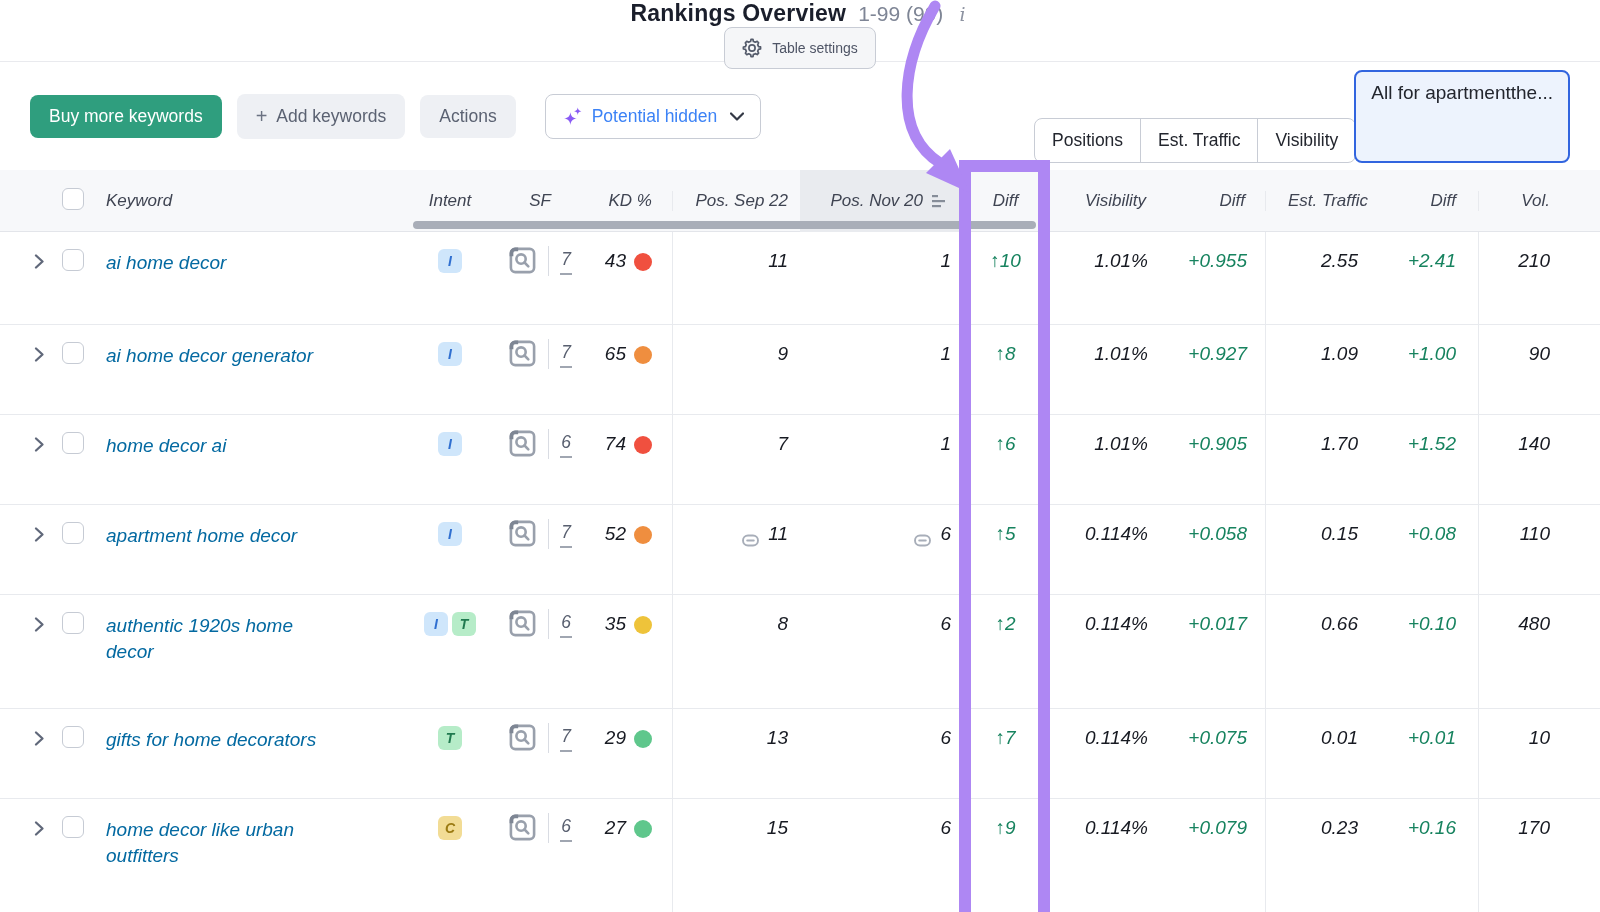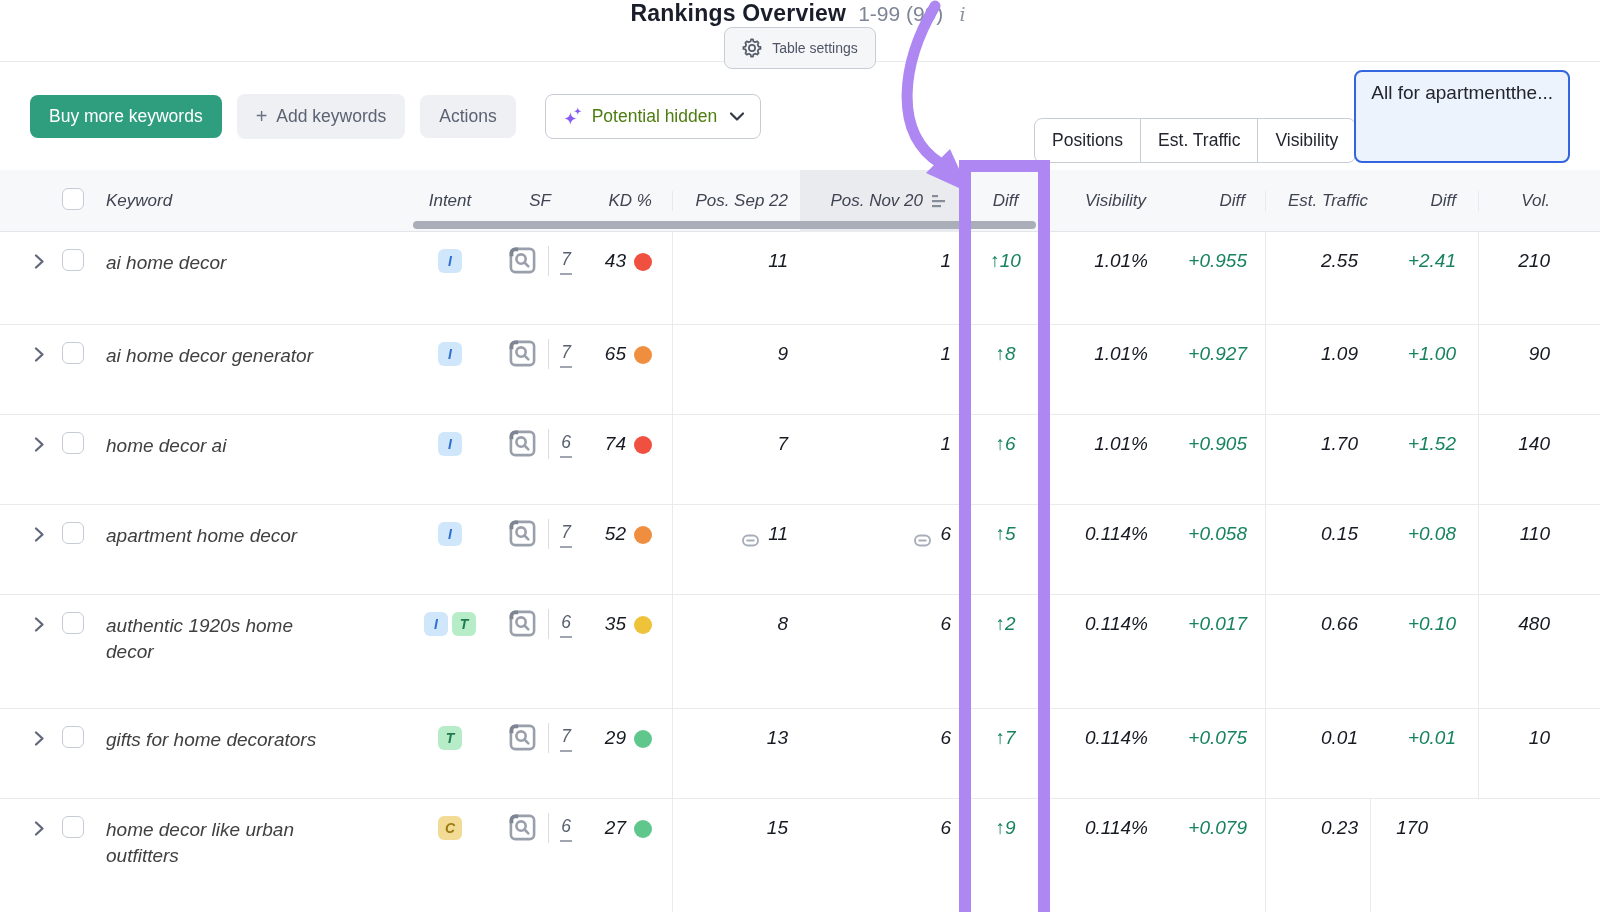--- a/index.html
+++ b/index.html
@@ -16,21 +16,21 @@
   .info-i { font-family:"DejaVu Serif",serif; font-style:italic; font-size:19px; color:#8d93a1; padding:0 4px; }
   .settings-btn { display:flex; align-items:center; gap:10px; padding:10px 17px;
     background:#f5f6f8; border:1px solid #c8ccd5; border-radius:8px; font-size:14px; color:#4f5566; cursor:pointer; }
 
   
   .toolbar { height:108px; display:flex; align-items:center; padding:0 30px; gap:15px; }
   .btn { font-size:17.5px; border-radius:8px; padding:11px 19px; display:flex; align-items:center; gap:9px; cursor:pointer; border:none; }
   .btn-green { background:#2f9e7e; color:#fff; }
   .btn-gray  { background:#eef0f4; color:#5b6272; }
   .btn-gray .plus { font-size:20px; color:#6b7282; }
-  .btn-outline { background:#fff; border:1px solid #c8ccd5; color:#4d7c0f; margin-left:14px; padding:11px 16px; }
+  .btn-outline { background:#fff; border:1px solid #c8ccd5; color:#3b82f6; margin-left:14px; padding:11px 16px; }
   .tabs { margin-left:auto; display:flex; align-items:stretch; }
   .tabs-group { display:flex; border:1px solid #c8ccd5; border-radius:8px; background:#fff; overflow:hidden;margin-top:48px; }
   .tab { padding:11px 17px; font-size:17.5px; color:#23262e; white-space:nowrap; cursor:pointer; }
   .tab + .tab { border-left:1px solid #c8ccd5; }
   .tab-selected { border:2px solid #3265df; background:#edf3fd; border-radius:8px; margin-left:-2px;
     padding:10px 15px; font-size:19px; color:#23262e; cursor:pointer; white-space:nowrap; z-index:1; }
 
   
   .grid-cols { display:grid; padding-left:26px;
     grid-template-columns:36px 44px 304px 80px 100px 82px 128px 163px 85px 112px 105px 105px 108px 1fr;font-style:italic; }
@@ -50,21 +50,21 @@
   .th-vol { padding-right:50px; }
   .checkbox { width:22px; height:22px; border:1.5px solid #c6cbd4; border-radius:6px; background:#fff; cursor:pointer; }
   .hscroll { position:absolute; left:413px; bottom:2px; width:623px; height:8px;
     background:#a9aeb8; border-radius:4px; z-index:2; cursor:grab; }
 
   .row { border-bottom:1px solid #e8eaee; }
   .cell { padding-top:18px; font-size:19px; }
   .bl { border-left:1px solid #e8eaee; }
   .cell-chevron { padding-top:21px; padding-left:8px; }
   .cell-check { padding-top:17px; }
-  .keyword-link { color:#404040; text-decoration:none; font-size:19px; line-height:26px; display:inline-block; cursor:pointer; }
+  .keyword-link { color:#0369a1; text-decoration:none; font-size:19px; line-height:26px; display:inline-block; cursor:pointer; }
   .cell-intent { display:flex; gap:4px; justify-content:center; padding-top:17px; align-items:flex-start; }
   .badge { width:24px; height:24px; border-radius:6px; font-size:14px; font-weight:700;
     display:flex; align-items:center; justify-content:center; }
   .badge-i { background:#cfe6fb; color:#2f6fd0; }
   .badge-t { background:#b6ecc8; color:#20794f; }
   .badge-c { background:#f2dc95; color:#9b7a12; }
   .cell-sf { display:flex; align-items:center; justify-content:center; padding-top:14px; align-items:flex-start; }
   .sf-div { width:1px; height:30px; background:#d9dce3; margin:0 11px; }
   .sf-num { font-size:17.5px; color:#596070; border-bottom:2px dashed #a0a6b1; padding:3px 1px 3px; cursor:pointer; }
   .cell-kd { display:flex; justify-content:flex-end; align-items:flex-start; gap:8px; padding-right:20px; }
@@ -419,20 +419,21 @@
         <div class="cell cell-pos bl">
           <span>15</span>
         </div>
         <div class="cell cell-pos">
           <span>6</span>
         </div>
         <div class="cell cell-diffpos">↑9</div>
         <div class="cell cell-vis bl">0.114%</div>
         <div class="cell cell-visdiff">+0.079</div>
         <div class="cell cell-traffic bl">0.23</div>
+        <div class="cell cell-trafficdiff">+0.16</div>
         <div class="cell cell-vol bl">170</div>
       </div>
     </div>
 
   <div class="col-highlight"></div>
   <svg class="arrow-svg" viewBox="0 0 230 220">
     <path d="M 85 6 C 52 62, 42 132, 90 163" fill="none" stroke="#ae87f3" stroke-width="11" stroke-linecap="round"></path>
     <path d="M 120 193 L 76 173 L 100 149 Z" fill="#ae87f3"></path>
   </svg>
 

